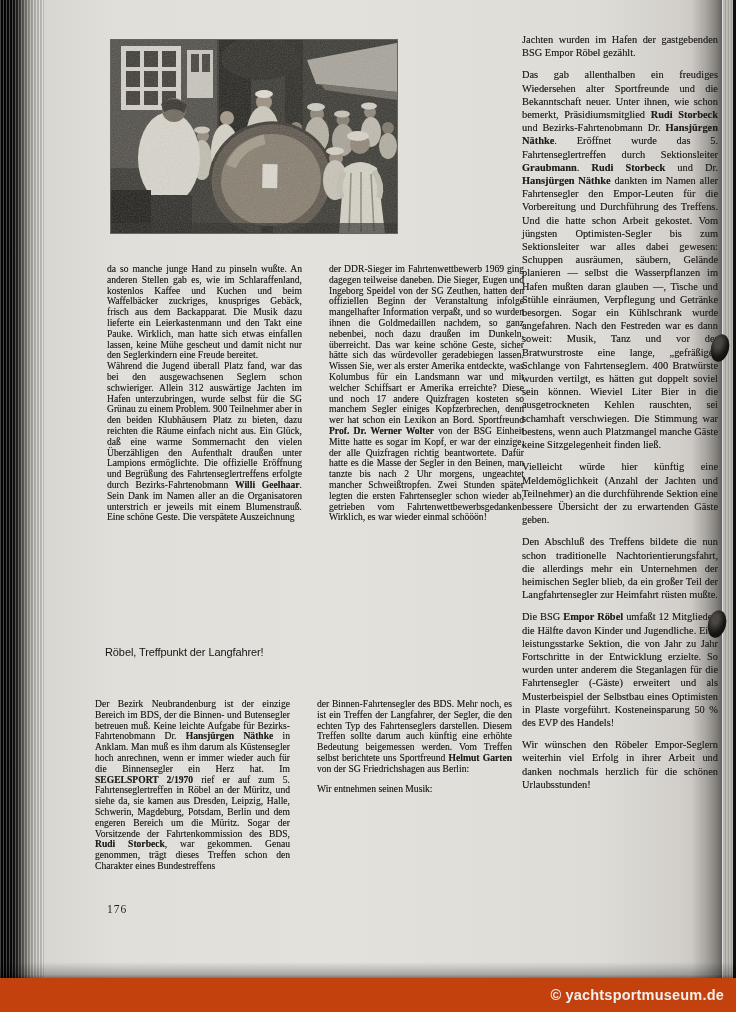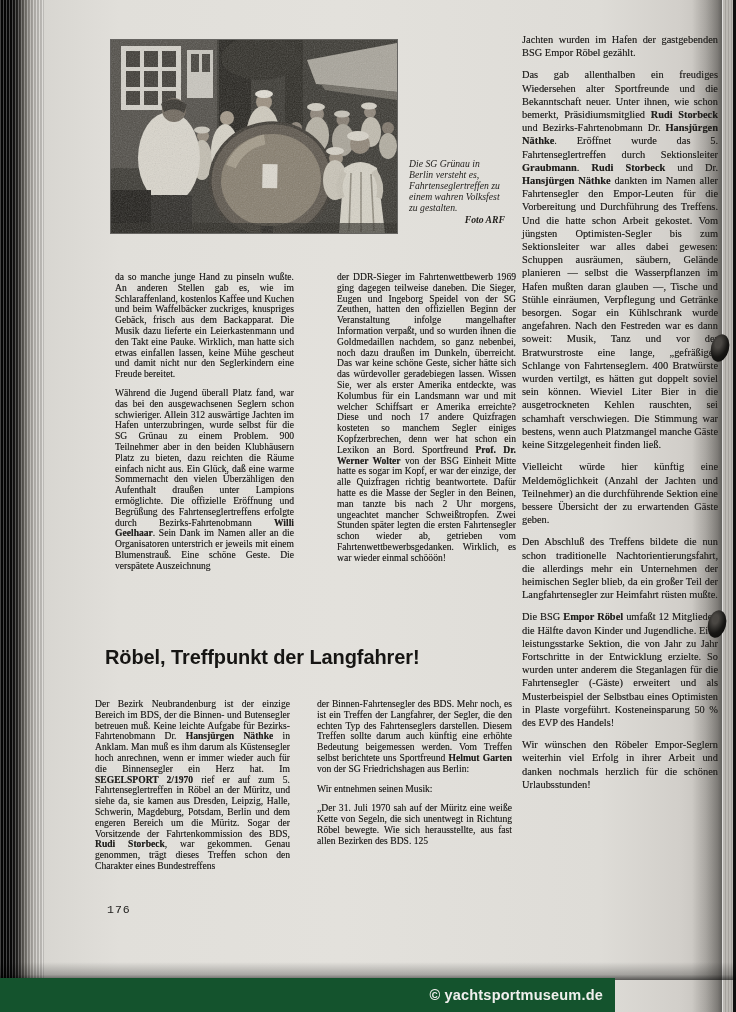--- a/index.html
+++ b/index.html
@@ -40,21 +40,21 @@
     transform:rotate(14deg);
   }
   .hole1{left:711px;top:334px;}
   .hole2{left:708px;top:610px;}
   
   .bottom-shadow{
     position:absolute;left:0;top:962px;width:736px;height:18px;
     background:linear-gradient(to bottom, rgba(0,0,0,0), rgba(0,0,0,.25) 70%, rgba(0,0,0,.6));
   }
   .bottom-bar{
-    position:absolute;left:0;top:978px;width:615px;height:34px;background:#14532d;
+    position:absolute;left:0;top:978px;width:736px;height:34px;background:#c2410c;
   }
   .watermark{
     position:absolute;right:12px;top:9px;
     font-family:"Liberation Sans", sans-serif;font-size:14.5px;font-weight:bold;
     color:#f0efed;letter-spacing:.2px;
   }
   
   .photo{
     position:absolute;left:111px;top:40px;width:286px;height:193px;margin:0;
     outline:1px solid rgba(20,18,16,.6);
@@ -66,38 +66,38 @@
     font-style:italic;font-size:9.7px;line-height:11px;color:#24221f;
   }
   .caption .credit{display:block;text-align:right;margin-top:1px;font-weight:bold;}
   
   .col{
     position:absolute;text-align:justify;
     hyphens:auto;-webkit-hyphens:auto;overflow-wrap:break-word;
     color:#201f1d;
     text-shadow:0 0 .4px rgba(32,31,29,.55);
   }
-  .col p{margin:8px;}
+  .col p{margin:0;}
   .col.gap p{margin:0 0 9px 0;}
   .col.gap p:last-child{margin-bottom:0;}
   .small{font-size:9.6px;line-height:10.8px;}
   .large{font-size:10.4px;line-height:13.2px;}
   .c1{left:107px;top:264px;width:195px;}
   .c2{left:329px;top:264px;width:195px;}
   .c3{left:522px;top:33px;width:196px;}
   .c4{left:95px;top:699px;width:195px;}
   .c5{left:304px;top:699px;width:195px;margin-left:13px;}
   .headline{
     position:absolute;left:105px;top:646px;width:430px;margin:0;
-    font-family:"Liberation Sans", sans-serif;font-weight:bold;
-    font-size:20px;letter-spacing:-.1px;color:#161513;
+    font-family:"Liberation Sans", sans-serif;font-weight:normal;
+    font-size:11px;letter-spacing:-.1px;color:#161513;
   }
   .pageno{
     position:absolute;left:107px;top:903px;
-    font-size:11.5px;letter-spacing:1px;color:#232220;font-family:Liberation Mono, monospace;
+    font-size:11.5px;letter-spacing:1px;color:#232220;
   }
 </style>
 </head>
 <body>
 
 <div class="page">
 
   <figure class="photo">
     <svg viewBox="0 0 286 193" preserveAspectRatio="none">
       <defs>
@@ -183,24 +183,20 @@
       <path d="M240,133 l-2,58 M250,132 l0,60 M260,134 l3,57" stroke="#8f8a7d" stroke-width="1.6" fill="none"></path>
       <path d="M233,132 q-8,14 -2,26 M263,131 q9,13 5,27" stroke="#c4bfb2" stroke-width="6" fill="none"></path>
 
       <rect x="0" y="150" width="40" height="43" fill="#1f1d19"></rect>
       <rect x="0" y="183" width="286" height="10" fill="#2a2822" opacity=".7"></rect>
 
       <rect x="0" y="0" width="286" height="193" filter="url(#grain)" opacity=".28"></rect>
     </svg>
   </figure>
 
-  <div class="caption">
-    <span>Die SG Grünau in Berlin versteht es, Fahrtensegler­treffen zu einem wahren Volksfest zu gestalten.</span>
-    <span class="credit">Foto ARF</span>
-  </div>
 
   <div class="col small tight c1">
       <p class="para">da so manche junge Hand zu pinseln wußte. An anderen Stellen gab es, wie im Schlaraffenland, kostenlos Kaffee und Kuchen und beim Waffelbäcker zuckriges, knuspriges Gebäck, frisch aus dem Backapparat. Die Musik dazu lieferte ein Leierkastenmann und den Takt eine Pauke. Wirklich, man hatte sich etwas einfallen lassen, keine Mühe gescheut und damit nicht nur den Seglerkindern eine Freude bereitet.</p>
       <p class="para">Während die Jugend überall Platz fand, war das bei den ausgewachsenen Seglern schon schwieriger. Allein 312 auswärtige Jachten im Hafen unterzubringen, wurde selbst für die SG Grünau zu einem Problem. 900 Teilnehmer aber in den beiden Klubhäusern Platz zu bieten, dazu reichten die Räume einfach nicht aus. Ein Glück, daß eine warme Sommernacht den vielen Überzähligen den Aufenthalt draußen unter Lampions ermöglichte. Die offizielle Eröffnung und Begrüßung des Fahrtenseglertreffens erfolgte durch Bezirks-Fahrtenobmann <b>Willi Geelhaar</b>. Sein Dank im Namen aller an die Organisatoren unterstrich er jeweils mit einem Blumenstrauß. Eine schöne Geste. Die verspätete Auszeichnung</p>
     </div>
   <div class="col small tight c2">
       <p class="para">der DDR-Sieger im Fahrtenwettbewerb 1969 ging dagegen teilweise daneben. Die Sieger, Eugen und Ingeborg Speidel von der SG Zeuthen, hatten den offiziellen Beginn der Veranstaltung infolge mangelhafter Information verpaßt, und so wurden ihnen die Goldmedaillen nachdem, so ganz nebenbei, noch dazu draußen im Dunkeln, überreicht. Das war keine schöne Geste, sicher hätte sich das würdevoller geradebiegen lassen. Wissen Sie, wer als erster Amerika entdeckte, was Kolumbus für ein Landsmann war und mit welcher Schiffsart er Amerika erreichte? Diese und noch 17 andere Quizfragen kosteten so manchem Segler einiges Kopfzerbrechen, denn wer hat schon ein Lexikon an Bord. Sportfreund <b>Prof. Dr. Werner Wolter</b> von der BSG Einheit Mitte hatte es sogar im Kopf, er war der einzige, der alle Quizfragen richtig beantwortete. Dafür hatte es die Masse der Segler in den Beinen, man tanzte bis nach 2 Uhr morgens, ungeachtet mancher Schweißtropfen. Zwei Stunden später legten die ersten Fahrtensegler schon wieder ab, getrieben vom Fahrtenwettbewerbsgedanken. Wirklich, es war wieder einmal schööön!</p>
     </div>
   <div class="col large gap c3">
       <p class="para">Jachten wurden im Hafen der gastgebenden BSG Empor Röbel gezählt.</p>
@@ -211,21 +207,20 @@
       <p class="para">Wir wünschen den Röbeler Empor-Seglern weiterhin viel Erfolg in ihrer Arbeit und danken nochmals herzlich für die schönen Urlaubsstunden!</p>
     </div>
 
   <h1 class="headline">Röbel, Treffpunkt der Langfahrer!</h1>
   <div class="col small gap c4">
       <p class="para">Der Bezirk Neubrandenburg ist der einzige Bereich im BDS, der die Binnen- und Butensegler betreuen muß. Keine leichte Aufgabe für Bezirks-Fahrtenobmann Dr. <b>Hansjürgen Näthke</b> in Anklam. Man muß es ihm darum als Küstensegler hoch anrechnen, wenn er immer wieder auch für die Binnensegler ein Herz hat. Im <b>SEGELSPORT 2/1970</b> rief er auf zum 5. Fahrtenseglertreffen in Röbel an der Müritz, und siehe da, sie kamen aus Dresden, Leipzig, Halle, Schwerin, Magdeburg, Potsdam, Berlin und dem engeren Bereich um die Müritz. Sogar der Vorsitzende der Fahrtenkommission des BDS, <b>Rudi Storbeck</b>, war gekommen. Genau genommen, trägt dieses Treffen schon den Charakter eines Bundestreffens</p>
     </div>
   <div class="col small gap c5">
       <p class="para">der Binnen-Fahrtensegler des BDS. Mehr noch, es ist ein Treffen der Langfahrer, der Segler, die den echten Typ des Fahrtenseglers darstellen. Diesem Treffen sollte darum auch künftig eine erhöhte Bedeutung beigemessen werden. Vom Treffen selbst berichtete uns Sportfreund <b>Helmut Garten</b> von der SG Friedrichshagen aus Berlin:</p>
       <p class="para">Wir entnehmen seinen Musik:</p>
-      <p class="para">„Der 31. Juli 1970 sah auf der Müritz eine weiße Kette von Segeln, die sich unentwegt in Richtung Röbel bewegte. Wie sich herausstellte, aus fast allen Bezirken des BDS. 125</p>
     </div>
 
   <div class="pageno">176</div>
 </div>
 
 <div class="binding-left"></div>
 <div class="fold-right"></div>
 <div class="edge-strip"></div>
 <div class="edge-black"></div>
 <div class="hole hole1"></div>

